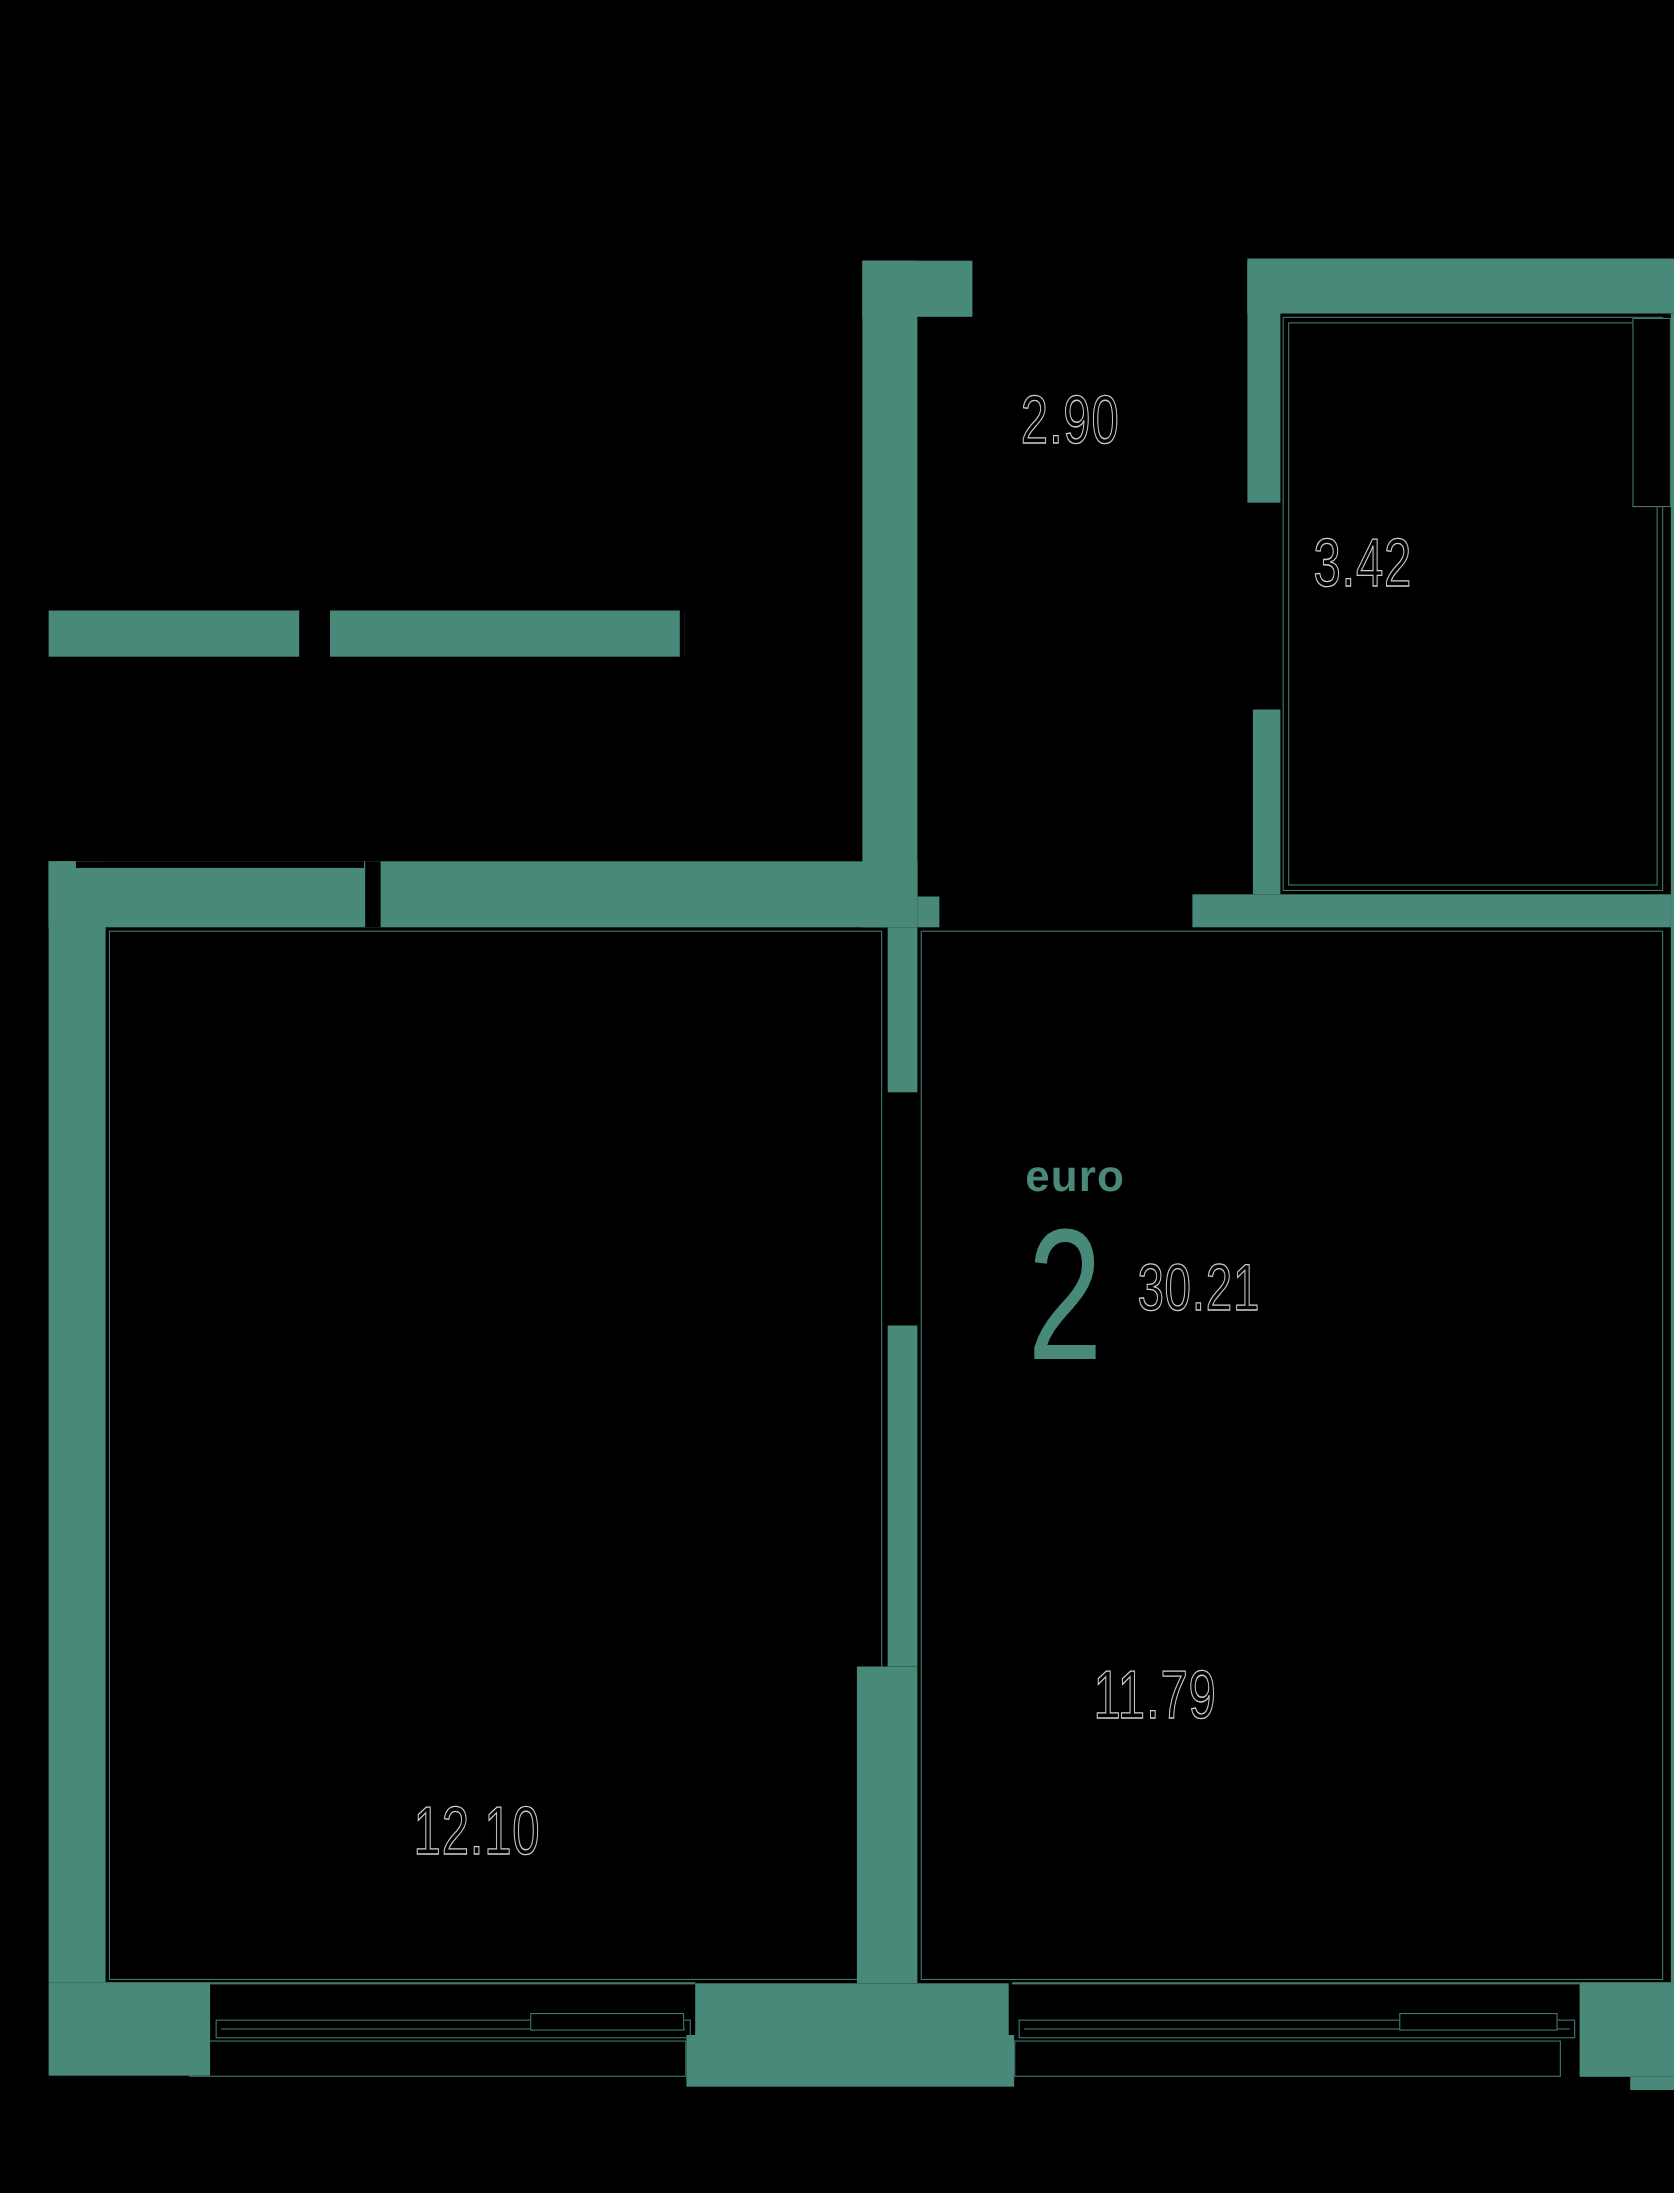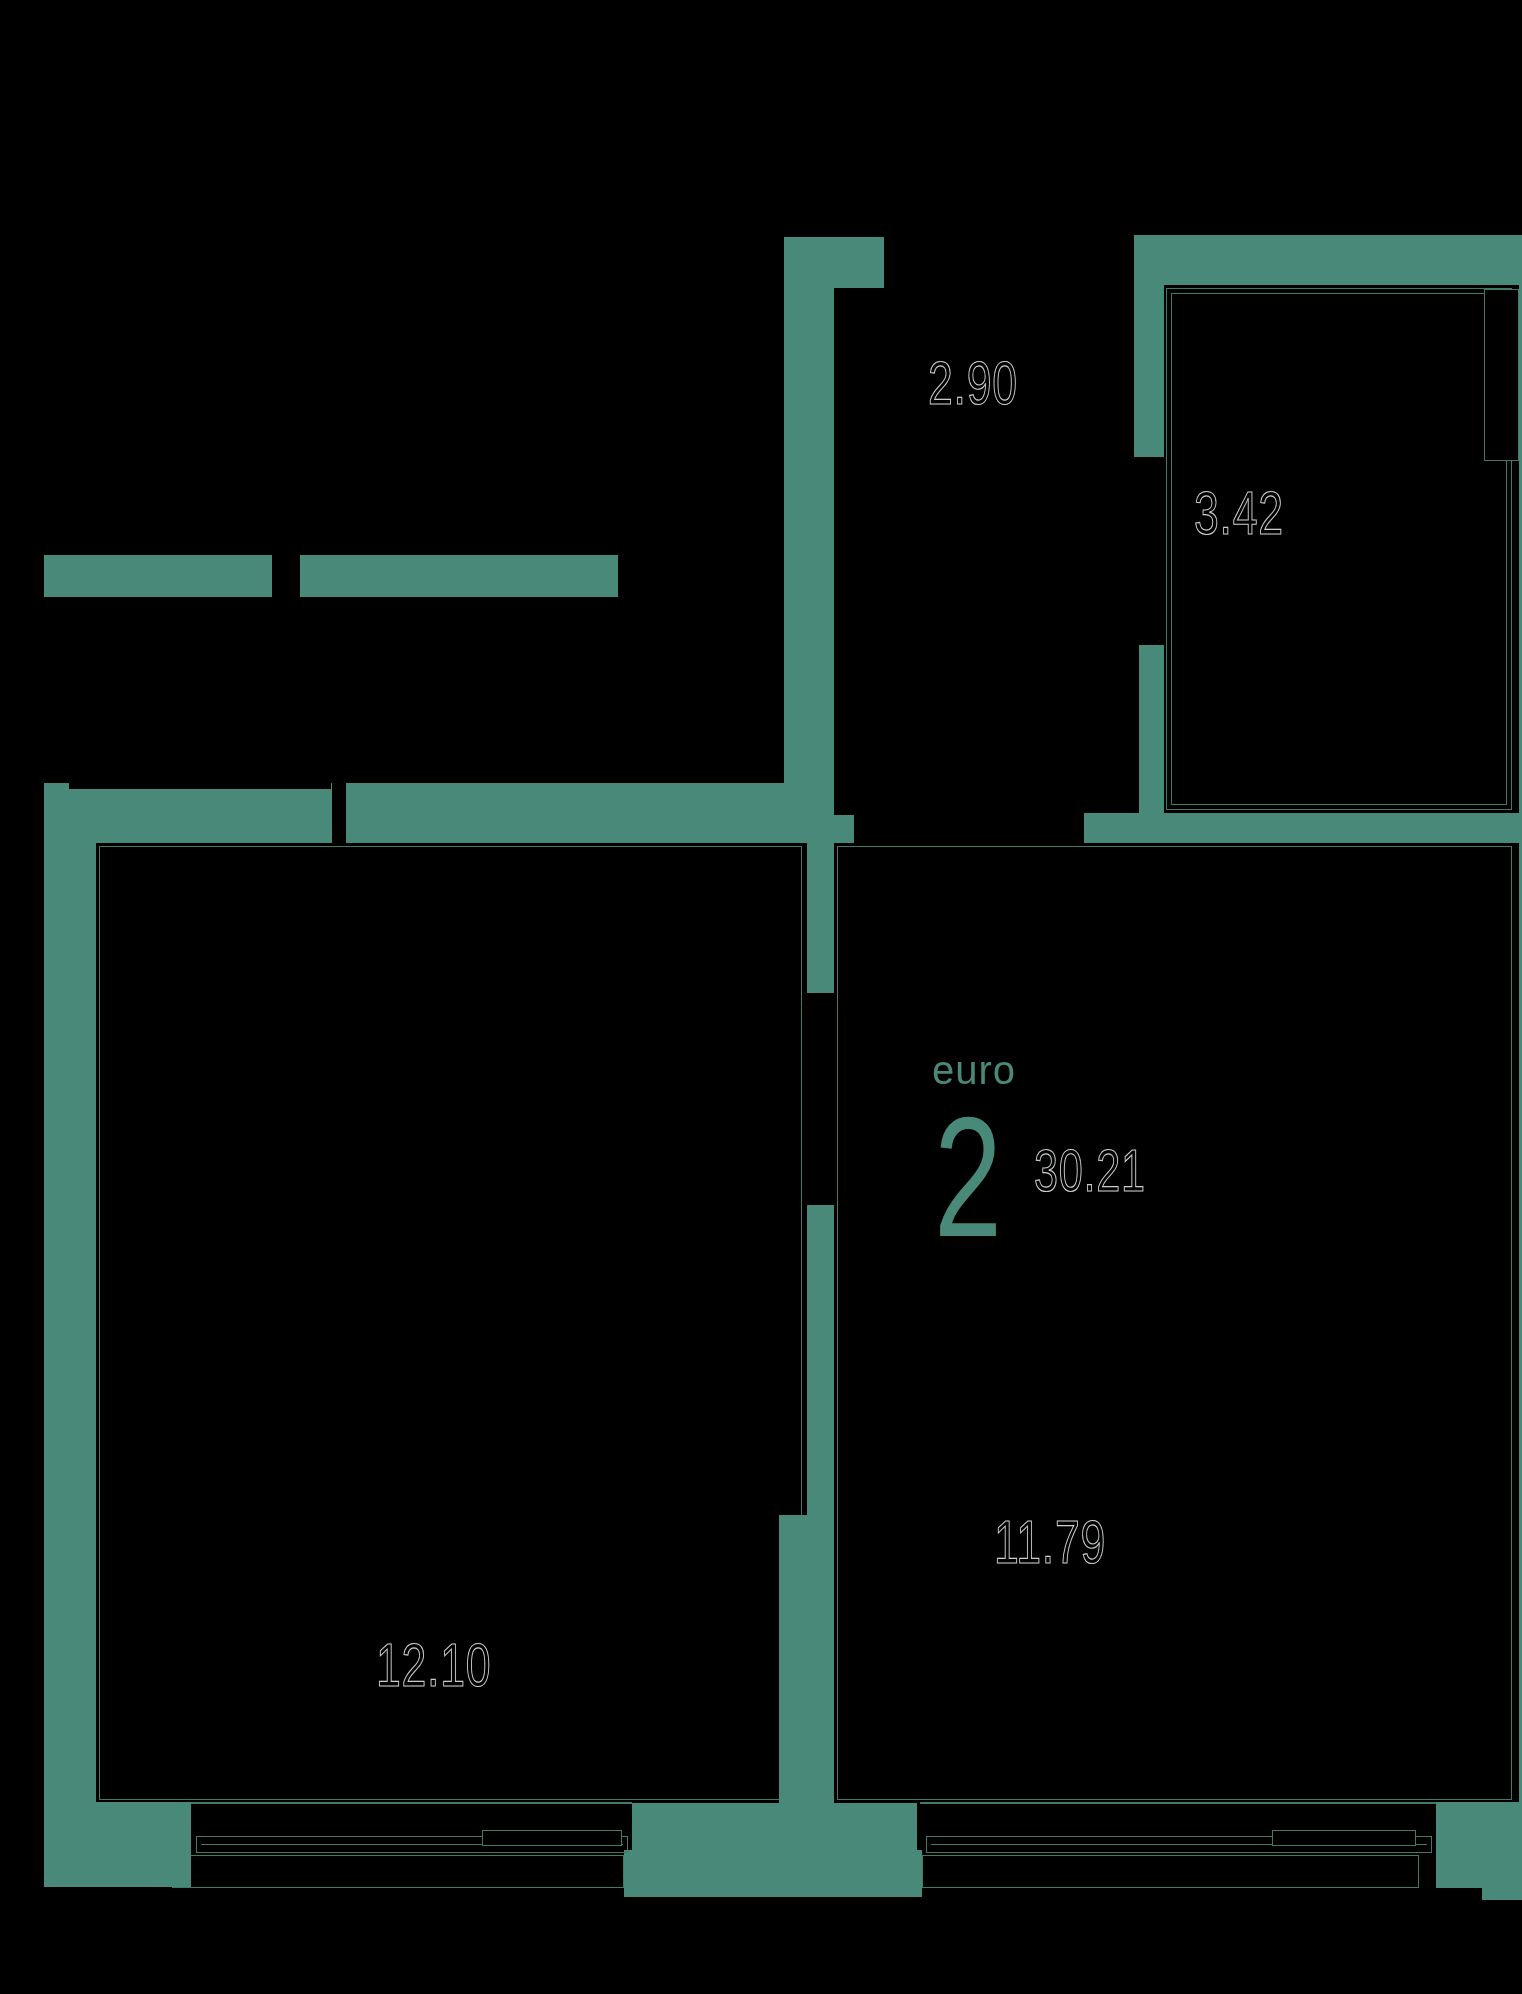--- a/index.html
+++ b/index.html
@@ -33,21 +33,21 @@
     text-shadow:0 0 1px rgba(200,205,201,.55);
     transform:scaleX(0.72);
     transform-origin:0 0;
     white-space:nowrap;
   }
   .euro-label{
     position:absolute;
     color:var(--wall);
     font-size:40px;
     line-height:1;
-    font-weight:400;
+    font-weight:700;
     letter-spacing:1px;
   }
   .big-number{
     position:absolute;
     color:var(--wall);
     font-size:170px;
     line-height:1;
     font-weight:200;
     transform:scaleX(0.72);
     transform-origin:0 0;

